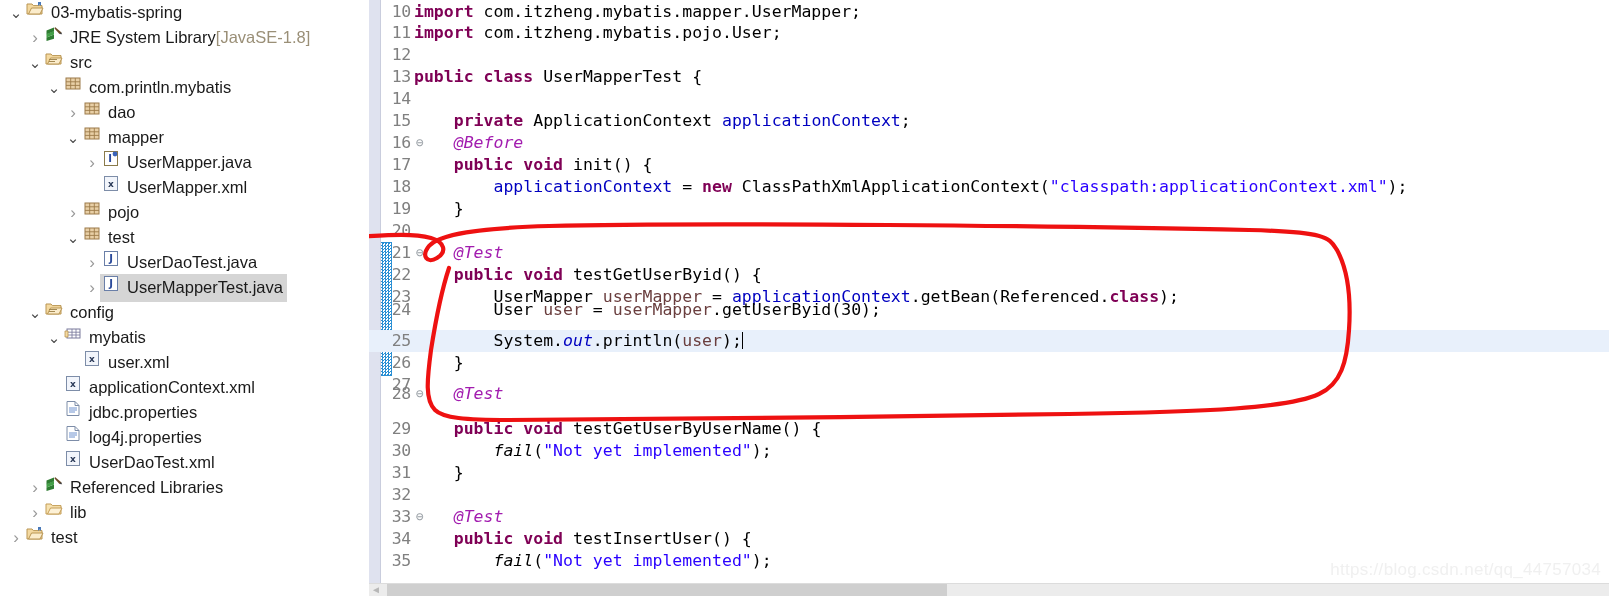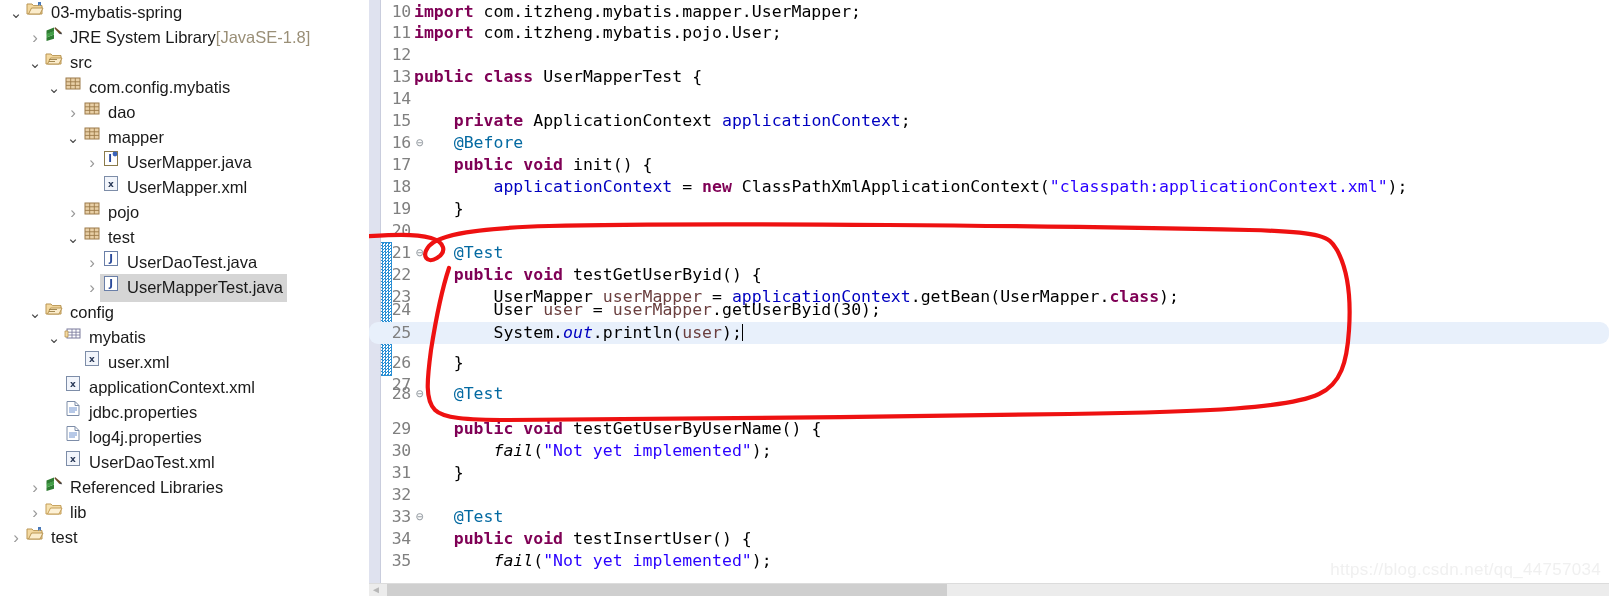--- a/index.html
+++ b/index.html
@@ -136,21 +136,21 @@
     left: 45px;
     right: 0;
     font-family: "DejaVu Sans Mono", monospace;
     font-size: 16.5px;
     color: #000000;
     white-space: pre;
   }
   .kw   { color: #7f0055; font-weight: bold; }
   .str  { color: #2a00ff; }
   .fld  { color: #0000c0; }
-  .ann  { color: #0369a1; }
+  .ann  { color: #a21caf; font-style: italic; }
   .par  { color: #6a3e3e; }
   .stat { color: #0000c0; font-style: italic; margin-top: 23px; }
   .meth-it { font-style: italic; color: #000000; }
 
   .caret {
     display: inline-block;
     width: 0;
     border-left: 1.5px solid #000;
     height: 17px;
     vertical-align: -3px;
@@ -249,21 +249,21 @@
         </div>
         <div class="tree-row" style="padding-left: 46px;">
           <span class="arrow" style="font-size: 15px; color: rgb(74, 74, 74); line-height: 18px;">⌄</span>
           <span class="label-wrap">
             <span class="ico">
               <svg width="18" height="17" viewBox="0 0 18 17">
                 <rect x="2" y="3" width="14" height="11" fill="#e8cfa6" stroke="#9c7b4a" stroke-width="1"></rect>
                 <path d="M2 6.8 H16 M2 10.4 H16 M6.7 3 V14 M11.3 3 V14" stroke="#9c7b4a" stroke-width="0.9"></path>
               </svg>
             </span>
-            <span class="label">com.config.mybatis</span>
+            <span class="label">com.println.mybatis</span>
           </span>
         </div>
         <div class="tree-row" style="padding-left: 65px;">
           <span class="arrow" style="font-size: 17px;">›</span>
           <span class="label-wrap">
             <span class="ico">
               <svg width="18" height="17" viewBox="0 0 18 17">
                 <rect x="2" y="3" width="14" height="11" fill="#e8cfa6" stroke="#9c7b4a" stroke-width="1"></rect>
                 <path d="M2 6.8 H16 M2 10.4 H16 M6.7 3 V14 M11.3 3 V14" stroke="#9c7b4a" stroke-width="0.9"></path>
               </svg>
@@ -497,23 +497,23 @@
         <div class="line" style="top: 66px;"><span class="lineno">13</span><span class="code"><span class="kw">public class </span><span class="">UserMapperTest {</span></span></div>
         <div class="line" style="top: 88px;"><span class="lineno">14</span><span class="code"></span></div>
         <div class="line" style="top: 110px;"><span class="lineno">15</span><span class="code"><span class="">    </span><span class="kw">private </span><span class="">ApplicationContext </span><span class="fld">applicationContext</span><span class="">;</span></span></div>
         <div class="line" style="top: 132px;"><span class="lineno">16</span><span class="fold">⊖</span><span class="code"><span class="">    </span><span class="ann">@Before</span></span></div>
         <div class="line" style="top: 154px;"><span class="lineno">17</span><span class="code"><span class="">    </span><span class="kw">public void </span><span class="">init() {</span></span></div>
         <div class="line" style="top: 176px;"><span class="lineno">18</span><span class="code"><span class="">        </span><span class="fld">applicationContext</span><span class=""> = </span><span class="kw">new </span><span class="">ClassPathXmlApplicationContext(</span><span class="str">"classpath:applicationContext.xml"</span><span class="">);</span></span></div>
         <div class="line" style="top: 198px;"><span class="lineno">19</span><span class="code"><span class="">    }</span></span></div>
         <div class="line" style="top: 220px;"><span class="lineno">20</span><span class="code"></span></div>
         <div class="line" style="top: 242px;"><span class="lineno">21</span><span class="fold">⊖</span><span class="code"><span class="">    </span><span class="ann">@Test</span></span></div>
         <div class="line" style="top: 264px;"><span class="lineno">22</span><span class="code"><span class="">    </span><span class="kw">public void </span><span class="">testGetUserByid() {</span></span></div>
-        <div class="line" style="top: 286px;"><span class="lineno">23</span><span class="code"><span class="">        </span><span class="">UserMapper </span><span class="par">userMapper</span><span class=""> = </span><span class="fld">applicationContext</span><span class="">.getBean(UserMapper.</span><span class="kw">class</span><span class="">);</span></span></div>
+        <div class="line" style="top: 286px;"><span class="lineno">23</span><span class="code"><span class="">        </span><span class="">UserMapper </span><span class="par">userMapper</span><span class=""> = </span><span class="fld">applicationContext</span><span class="">.getBean(Referenced.</span><span class="kw">class</span><span class="">);</span></span></div>
         <div class="line" style="top: 299px;"><span class="lineno">24</span><span class="code"><span class="">        </span><span class="">User </span><span class="par">user</span><span class=""> = </span><span class="par">userMapper</span><span class="">.getUserByid(30);</span></span></div>
-        <div class="line hl" style="top: 322px; border-radius: 9px;"><span class="lineno">25</span><span class="code"><span class="">        </span><span class="">System.</span><span class="stat">out</span><span class="">.println(</span><span class="par">user</span><span class="">);</span><span class="caret"></span></span></div>
+        <div class="line hl" style="top: 330px;"><span class="lineno">25</span><span class="code"><span class="">        </span><span class="">System.</span><span class="stat">out</span><span class="">.println(</span><span class="par">user</span><span class="">);</span><span class="caret"></span></span></div>
         <div class="line" style="top: 352px;"><span class="lineno">26</span><span class="code"><span class="">    }</span></span></div>
         <div class="line" style="top: 374px;"><span class="lineno">27</span><span class="code"></span></div>
         <div class="line" style="top: 383px;"><span class="lineno">28</span><span class="fold">⊖</span><span class="code"><span class="">    </span><span class="ann">@Test</span></span></div>
         <div class="line" style="top: 418px;"><span class="lineno">29</span><span class="code"><span class="">    </span><span class="kw">public void </span><span class="">testGetUserByUserName() {</span></span></div>
         <div class="line" style="top: 440px;"><span class="lineno">30</span><span class="code"><span class="">        </span><span class="meth-it">fail</span><span class="">(</span><span class="str">"Not yet implemented"</span><span class="">);</span></span></div>
         <div class="line" style="top: 462px;"><span class="lineno">31</span><span class="code"><span class="">    }</span></span></div>
         <div class="line" style="top: 484px;"><span class="lineno">32</span><span class="code"></span></div>
         <div class="line" style="top: 506px;"><span class="lineno">33</span><span class="fold">⊖</span><span class="code"><span class="">    </span><span class="ann">@Test</span></span></div>
         <div class="line" style="top: 528px;"><span class="lineno">34</span><span class="code"><span class="">    </span><span class="kw">public void </span><span class="">testInsertUser() {</span></span></div>
         <div class="line" style="top: 550px;"><span class="lineno">35</span><span class="code"><span class="">        </span><span class="meth-it">fail</span><span class="">(</span><span class="str">"Not yet implemented"</span><span class="">);</span></span></div>

